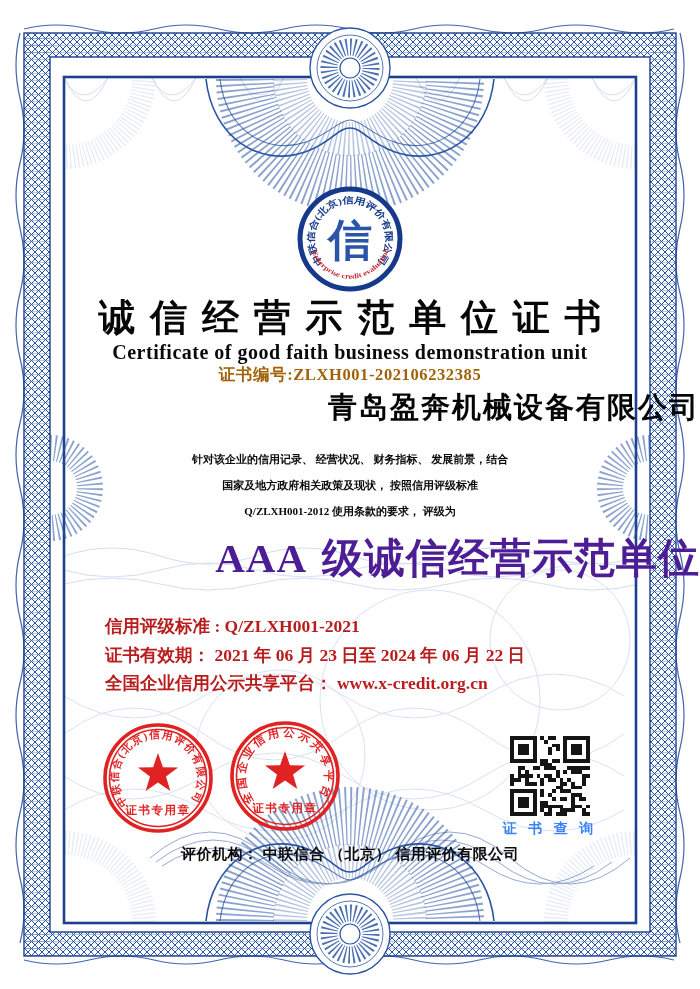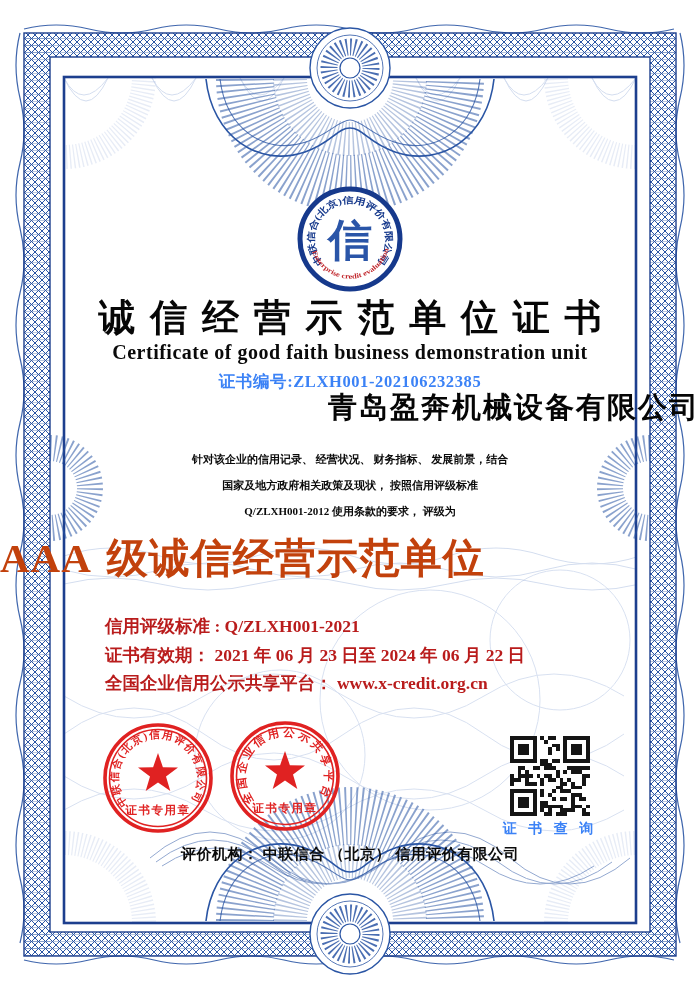--- a/index.html
+++ b/index.html
@@ -6,25 +6,25 @@
   *{box-sizing:border-box;}
   .page{position:relative;width:700px;height:989px;background:#ffffff;overflow:hidden;
         font-family:"Liberation Serif","DejaVu Serif",serif;margin:0 auto;}
   .deco{position:absolute;left:0;top:0;z-index:0;}
   .content{position:absolute;inset:0;z-index:2;}
   .abs{position:absolute;}
   .logo{left:296px;top:185px;width:108px;height:108px;}
   .title{left:0;top:293px;width:100%;text-align:center;font-size:37px;font-weight:bold;color:#070707;
          letter-spacing:.40em;text-indent:.40em;white-space:nowrap;}
   .subtitle{left:0;top:341px;width:100%;text-align:center;font-size:20px;font-weight:bold;color:#0a0a0a;letter-spacing:.5px;}
-  .certno{left:0;top:364px;width:100%;text-align:center;font-size:16.5px;font-weight:bold;color:#3b82f6;letter-spacing:.6px;margin-top:7px;}
+  .certno{left:0;top:364px;width:100%;text-align:center;font-size:16.5px;font-weight:bold;color:#a16207;letter-spacing:.6px;}
   .company{left:0;top:388px;width:100%;text-align:right;font-size:29px;font-weight:800;color:#050505;
            letter-spacing:2px;font-family:"Liberation Sans","DejaVu Sans",sans-serif;}
   .bodytext{left:90px;top:446px;width:520px;text-align:center;font-size:11px;font-weight:bold;color:#0a0a0a;line-height:26px;}
-  .rating{left:0;top:531px;width:100%;text-align:left;font-size:41px;font-weight:bold;color:#c2410c;
+  .rating{left:0;top:531px;width:100%;text-align:right;font-size:41px;font-weight:bold;color:#4c1d95;
           letter-spacing:1px;word-spacing:6px;white-space:nowrap;}
   .infolist{left:105px;top:612px;width:480px;font-size:17.5px;font-weight:bold;color:#b91c1c;line-height:28.5px;text-align:left;}
   .seal{width:112px;height:112px;}
   .seal1{left:102px;top:722px;}
   .seal2{left:229px;top:720px;}
   .qr{left:510px;top:736px;width:80px;height:80px;}
   .qrcap{left:486px;top:820px;width:128px;text-align:center;font-size:14px;font-weight:bold;color:#3b82f6;letter-spacing:4px;}
   .footerline{left:0;top:845px;width:100%;text-align:center;font-size:15px;font-weight:bold;color:#0a0a0a;letter-spacing:.5px;}
 </style>
 </head>

